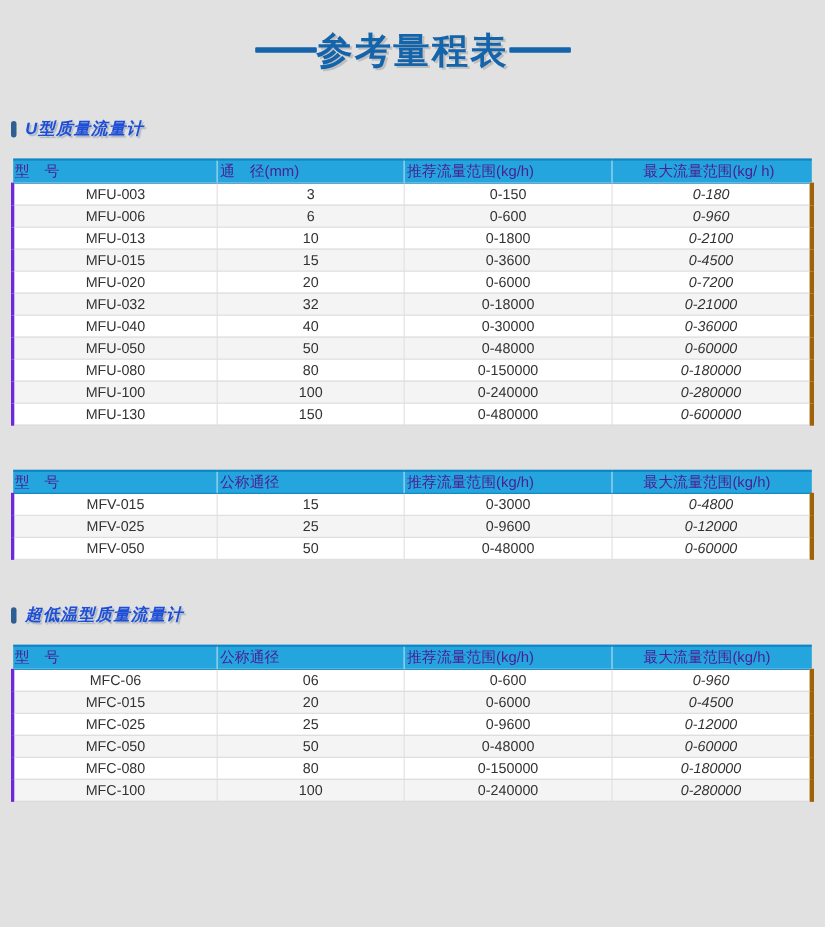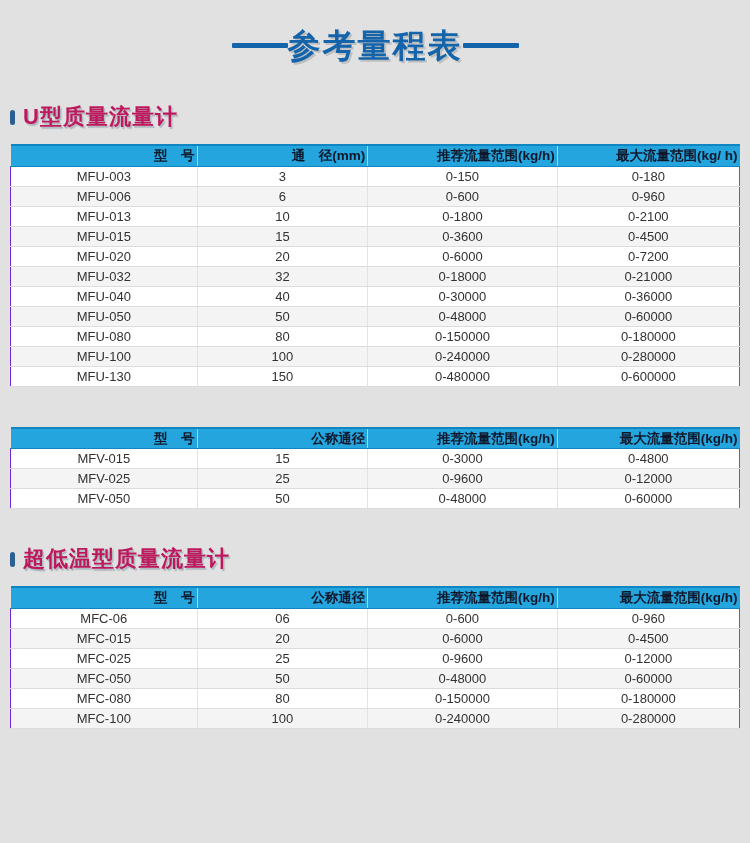--- a/index.html
+++ b/index.html
@@ -46,68 +46,69 @@
   }
   .bullet {
     width: 5px;
     height: 15px;
     border-radius: 2.5px;
     background: #2d5f92;
     margin-right: 8px;
     flex: 0 0 auto;
   }
   .heading-text {
-    font-size: 22px;
+    font-size: 15px;
     font-weight: bold;
-    color: #be185d;
+    color: #1d4ed8;
     letter-spacing: 1px;
     text-shadow: 1.5px 1.5px 1px rgba(110,130,150,0.45);
     line-height: 1;
+    font-style: italic;
   }
 
   
   table.spec-table {
     width: 730px;
     margin: 0 10px;
     border-collapse: collapse;
     table-layout: fixed;
   }
   .spec-table col.c1 { width: 25.6%; }
   .spec-table col.c2 { width: 23.4%; }
   .spec-table col.c3 { width: 26.0%; }
   .spec-table col.c4 { width: 25.0%; }
 
   .spec-table th {
     background: #25a5dd;
-    color: #0f172a;
+    color: #4c1d95;
     font-size: 13.5px;
-    font-weight: bold;
-    text-align: right;
+    font-weight: normal;
+    text-align: left;
     height: 21px;
     padding: 0 2px;
     border-top: 2px solid #0f86c2;
     border-bottom: 1px solid #0f86c2;
     border-right: 1px solid rgba(255,255,255,0.55);
     line-height: 1;
   }
   .spec-table th:last-child { border-right: none; padding-left: 28px; }
 
   .spec-table td {
     background: #ffffff;
     color: #323232;
     font-size: 13px;
     text-align: center;
     height: 20px;
     padding: 0 2px;
     border-bottom: 1px solid #dcdcdc;
     border-right: 1px solid #e3e3e3;
     line-height: 1;
   }
-  .spec-table td:first-child { border-left: 1px solid #6d28d9; }
-  .spec-table td:last-child { border-right: 1px solid #a16207; }
+  .spec-table td:first-child { border-left: 3px solid #6d28d9; }
+  .spec-table td:last-child { border-right: 4px solid #a16207; font-style: italic; }
   .spec-table tbody tr:nth-child(even) td { background: #f4f4f4; }
 </style>
 </head>
 <body>
 
 <div class="page">
   <div class="main-title">
     <span class="dash"></span>
     <h1 class="title-text">参考量程表</h1>
     <span class="dash"></span>

